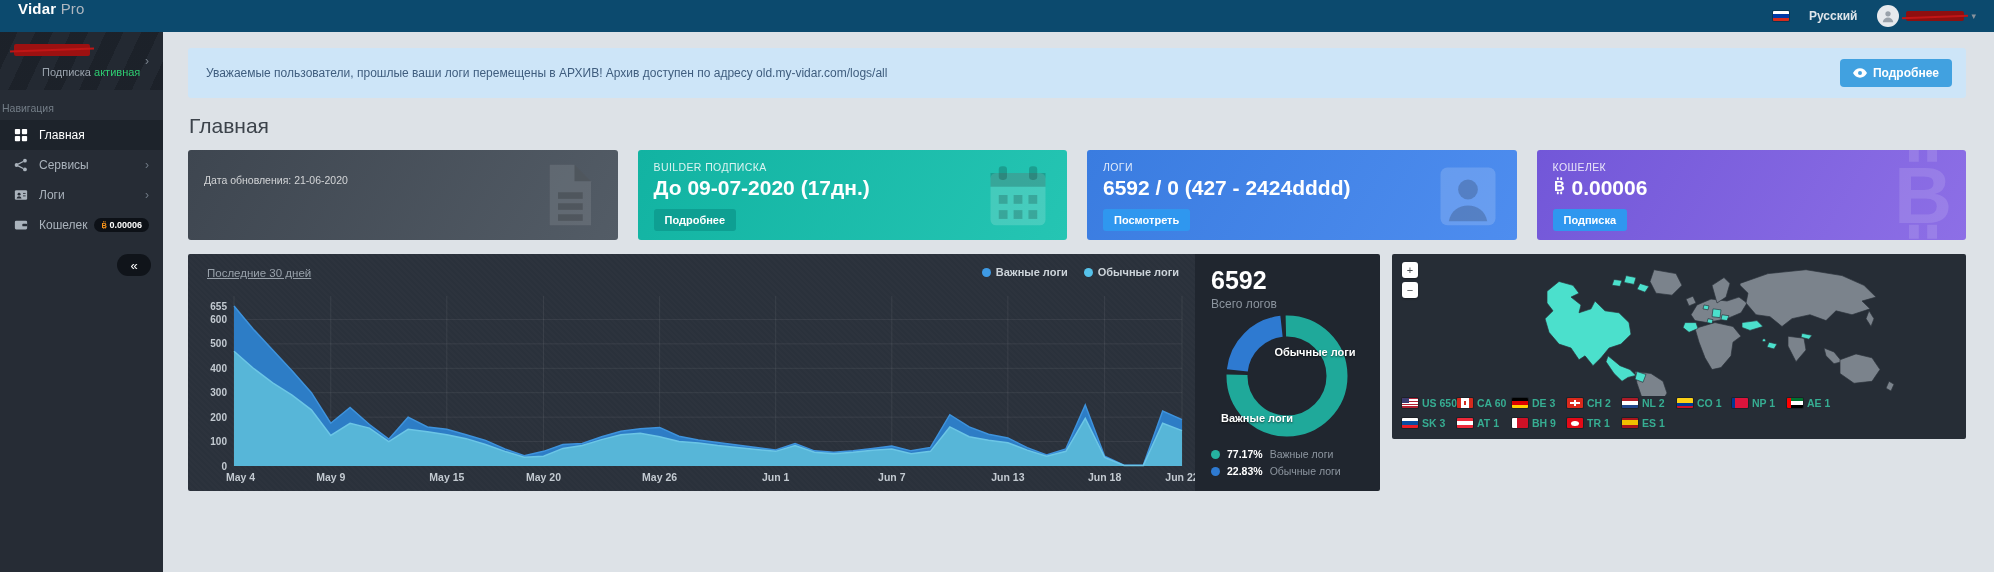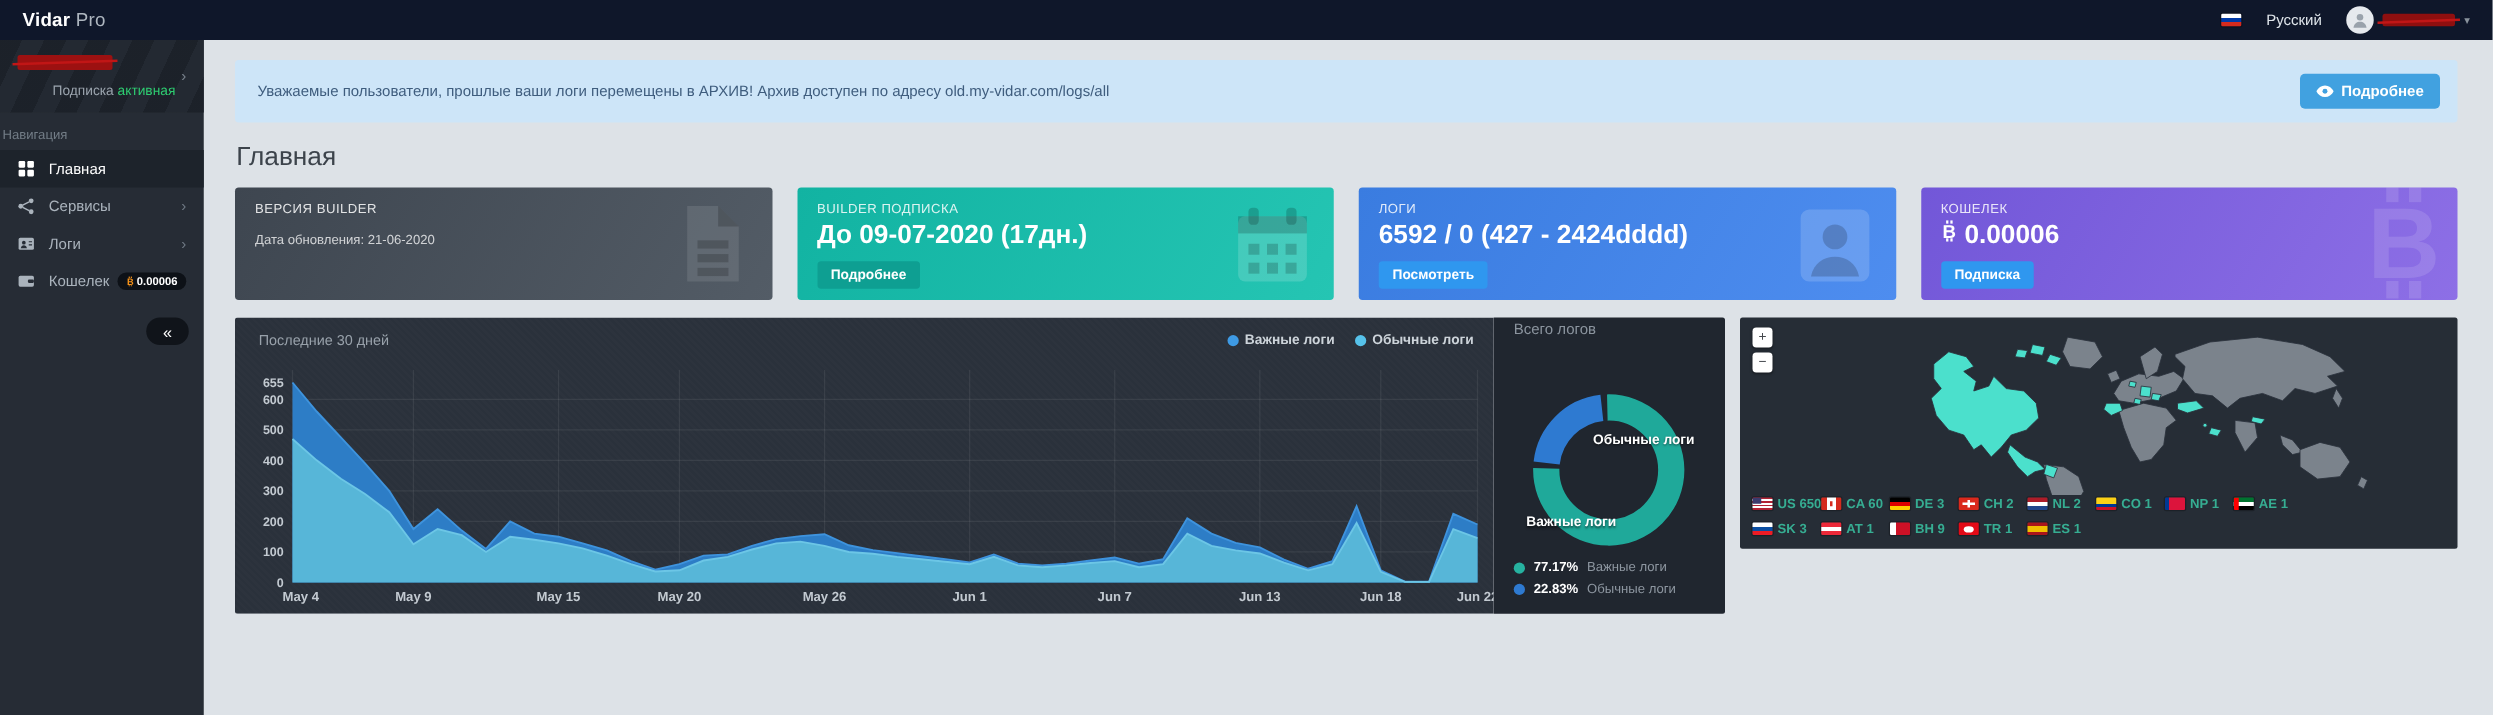--- a/index.html
+++ b/index.html
@@ -1,24 +1,24 @@
 <!DOCTYPE html>
 <html><head>
 <meta charset="utf-8">
 <style>
   html,body{margin:0;padding:0;width:1994px;height:572px;overflow:hidden;
     font-family:"Liberation Sans",sans-serif;background:#dde2e7;}
   
-  .topbar{position:absolute;left:0;top:0;width:100%;height:32px;background:#0f172a;
-    display:flex;align-items:center;justify-content:space-between;padding:0 18px;box-sizing:border-box;z-index:5;}
+  .topbar{position:absolute;left:0;top:0;width:100%;height:32px;background:#0c4a6e;
+    display:flex;justify-content:space-between;padding:0 18px;box-sizing:border-box;z-index:5;}
   .brand{font-size:15px;color:#fff;letter-spacing:.2px;cursor:pointer;}
   .brand .b{font-weight:bold;}
   .brand .p{color:#aeb6bf;font-weight:400;}
   .top-right{display:flex;align-items:center;gap:20px;}
-  .lang{display:flex;align-items:center;gap:16px;color:#dfe5ea;font-size:12px;cursor:pointer;}
+  .lang{display:flex;align-items:center;gap:16px;color:#dfe5ea;font-size:12px;cursor:pointer;font-weight:bold;}
   .user{display:flex;align-items:center;gap:7px;cursor:pointer;}
   .avatar{width:22px;height:22px;border-radius:50%;background:#e6e9ed;display:inline-flex;align-items:center;justify-content:center;overflow:hidden;}
   .avatar svg{fill:#9aa2ab;}
   .redacted{display:inline-block;width:58px;height:10px;background:#8f0f0f;border-radius:2px;position:relative;}
   .redacted::after{content:"";position:absolute;left:-4px;right:-4px;top:45%;height:2px;background:#c11616;transform:rotate(-2deg);}
   .caret{color:#8a939d;font-size:9px;}
   
   .sidebar{position:absolute;left:0;top:32px;bottom:0;width:163px;background:#262c35;z-index:4;}
   .user-block{height:58px;padding:11px 14px;box-sizing:border-box;display:flex;align-items:center;justify-content:space-between;
     background:#20262f;background-image:repeating-linear-gradient(115deg,rgba(0,0,0,.12) 0 16px,rgba(255,255,255,.015) 16px 32px);cursor:pointer;}
@@ -60,21 +60,21 @@
   .wm{position:absolute;right:16px;top:11px;width:66px;height:68px;}
   .wm svg{width:100%;height:100%;}
   .wm .bg{fill:rgba(255,255,255,.16);}
   .card-dark .wm .bg{fill:rgba(255,255,255,.10);}
   .wm .ln{fill:rgba(0,0,0,.18);}
   .wm-btc{position:absolute;right:8px;top:-4px;opacity:.8;}
   
   .panels{display:flex;align-items:flex-start;margin-top:14px;}
   .panel{background:#2a313b;background-image:repeating-linear-gradient(45deg,rgba(255,255,255,.012) 0 2px,transparent 2px 4px);}
   .chart-panel{position:relative;width:1007px;height:237px;border-radius:2px 0 0 2px;}
-  .chart-title{position:absolute;left:19px;top:13px;font-size:11.5px;color:#98a1aa;}
+  .chart-title{position:absolute;left:19px;top:13px;font-size:11.5px;color:#98a1aa;text-decoration:underline;}
   .chart-legend{position:absolute;right:16px;top:12px;display:flex;gap:16px;}
   .cl-item{display:flex;align-items:center;gap:5px;font-size:11px;font-weight:bold;color:#cdd4da;}
   .cl-dot{width:9px;height:9px;border-radius:50%;}
   .donut-panel{position:relative;width:185px;height:237px;background:#20262f;border-radius:0 2px 2px 0;}
   .total-value{font-size:25px;font-weight:bold;color:#fff;padding:12px 16px 0;}
   .total-label{font-size:12px;color:#8b949e;padding:2px 16px 0;}
   .donut-lbl{position:absolute;font-size:11px;font-weight:bold;color:#fff;text-shadow:0 1px 2px rgba(0,0,0,.6);transform:translateX(-50%);white-space:nowrap;}
   .lbl-ordinary{left:120px;top:92px;}
   .lbl-important{left:62px;top:158px;}
   .donut-legend{position:absolute;left:16px;bottom:14px;}
@@ -225,21 +225,20 @@
           <circle cx="12" cy="8" r="3.4" fill="#41a1e0"></circle>
         </svg>
       <span>Подробнее</span>
     </button>
   </div>
 
   <div class="page-title">Главная</div>
 
   <div class="cards" id="cards-row">
       <div class="card card-dark">
-        <div class="card-title">ВЕРСИЯ BUILDER</div>
         <div class="card-sub">Дата обновления: 21-06-2020</div>
         <div class="wm"><svg viewBox="0 0 24 24">
             <path class="bg" d="M5 1h9l6 6v16H5z"></path>
             <path class="ln" d="M14 1v6h6z"></path>
             <rect class="ln" x="8" y="11" width="9" height="2.4"></rect>
             <rect class="ln" x="8" y="15" width="9" height="2.4"></rect>
             <rect class="ln" x="8" y="19" width="9" height="2.4"></rect>
           </svg></div>
       </div>
       <div class="card card-teal"><div class="card-title">BUILDER ПОДПИСКА</div><div class="card-value">
@@ -330,20 +329,21 @@
           <text x="471.6326530612245" y="227" text-anchor="middle" fill="#c3cad1" font-size="10.5" font-family="Liberation Sans,sans-serif" font-weight="bold">May 26</text>
           <text x="587.7142857142857" y="227" text-anchor="middle" fill="#c3cad1" font-size="10.5" font-family="Liberation Sans,sans-serif" font-weight="bold">Jun 1</text>
           <text x="703.795918367347" y="227" text-anchor="middle" fill="#c3cad1" font-size="10.5" font-family="Liberation Sans,sans-serif" font-weight="bold">Jun 7</text>
           <text x="819.8775510204082" y="227" text-anchor="middle" fill="#c3cad1" font-size="10.5" font-family="Liberation Sans,sans-serif" font-weight="bold">Jun 13</text>
           <text x="916.6122448979592" y="227" text-anchor="middle" fill="#c3cad1" font-size="10.5" font-family="Liberation Sans,sans-serif" font-weight="bold">Jun 18</text>
           <text x="994" y="227" text-anchor="middle" fill="#c3cad1" font-size="10.5" font-family="Liberation Sans,sans-serif" font-weight="bold">Jun 22</text>
         </svg>
     </div>
 
     <div class="panel donut-panel">
+      <div class="total-value">6592</div>
       <div class="total-label">Всего логов</div>
       <svg id="donut-svg" width="185" height="150" style="position:absolute;left:0;top:50px;">
           <path d="M42.32140721617063,66.33983931160466 A50,50 0 0 1 86.50287583107558,22.303102452251338" fill="none" stroke="#2e7ad1" stroke-width="21"></path>
           <path d="M90.85516406619381,22.013108211405402 A50,50 0 1 1 42.01713375122214,70.69115258460634" fill="none" stroke="#1fa99a" stroke-width="21"></path>
         </svg>
       <div class="donut-lbl lbl-ordinary">Обычные логи</div>
       <div class="donut-lbl lbl-important">Важные логи</div>
       <div class="donut-legend" id="donut-legend">
           <div class="dl-row">
             <span class="dl-dot" style="background: rgb(38, 178, 160);"></span>

